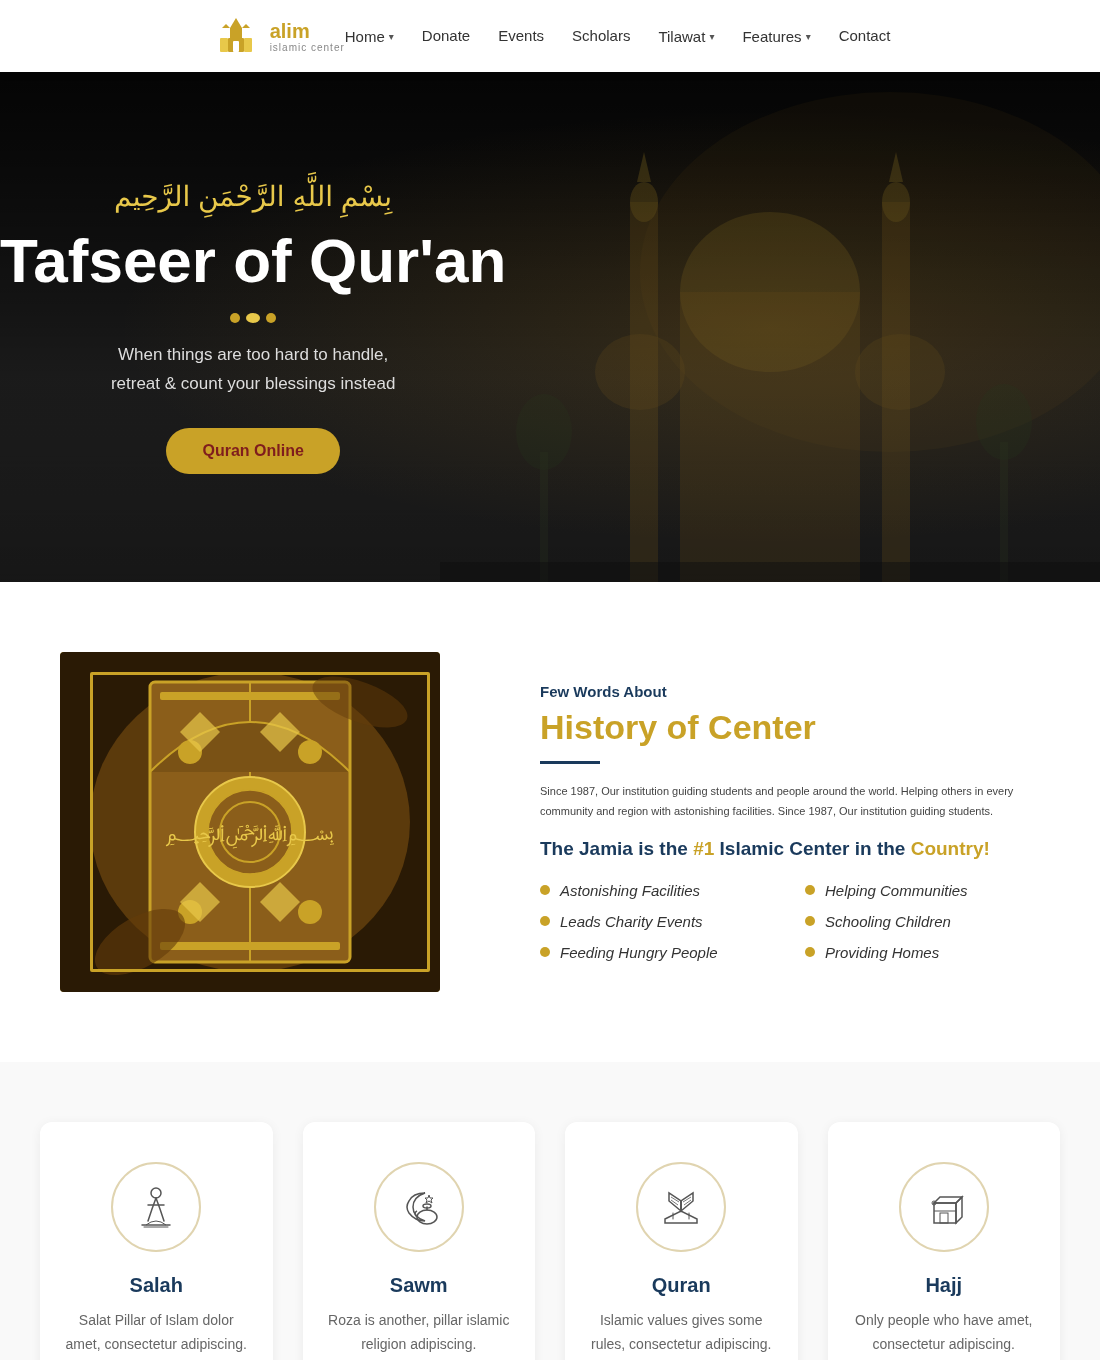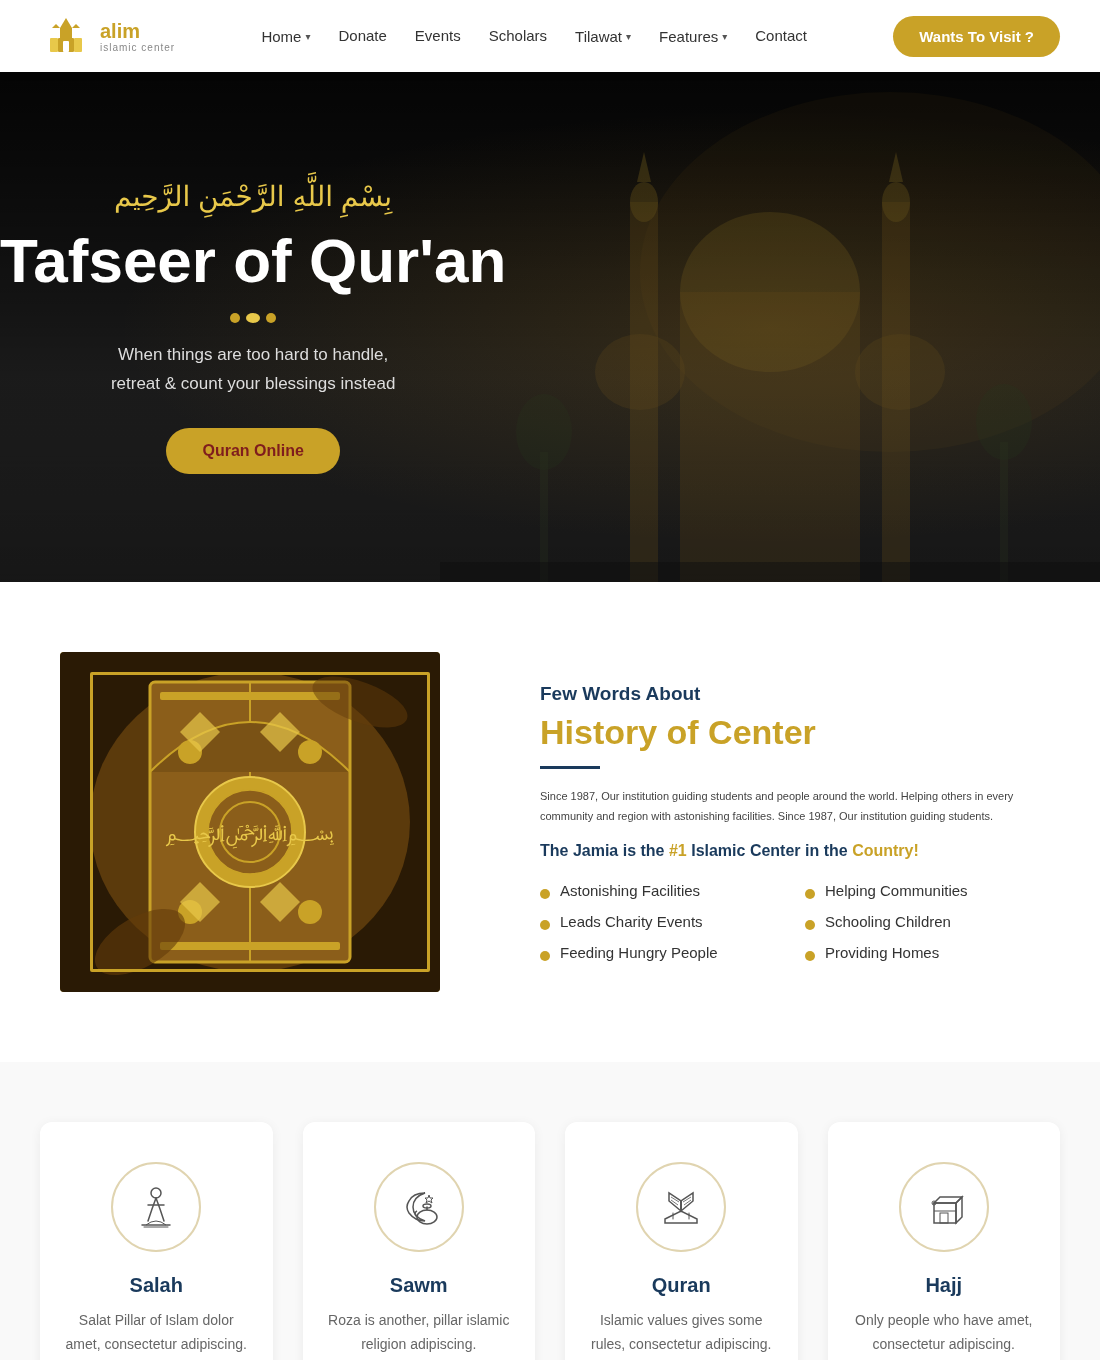--- a/index.html
+++ b/index.html
@@ -2,21 +2,21 @@
 <html><head>
   <meta charset="utf-8">
   <style>
     * { margin: 0; padding: 0; box-sizing: border-box; }
     body { font-family: 'Segoe UI', Arial, sans-serif; width: 1100px; background: #fff; }
 
     
     .navbar {
       display: flex;
       align-items: center;
-      justify-content: space-between;
+      justify-content: center;
       padding: 10px 40px;
       background: #fff;
       box-shadow: 0 2px 8px rgba(0,0,0,0.08);
       position: relative;
       z-index: 10;
     }
     .logo {
       display: flex;
       align-items: center;
       gap: 8px;
@@ -176,21 +176,21 @@
       border: 3px solid #c9a227;
       border-radius: 2px;
       pointer-events: none;
       z-index: 2;
     }
     .about-content {
       flex: 1;
     }
     .about-tag {
       color: #1a3a5c;
-      font-size: 19px;
+      font-size: 15px;
       font-weight: 600;
       margin-bottom: 8px;
     }
     .about-title {
       font-size: 34px;
       font-weight: 700;
       color: #c9a227;
       margin-bottom: 14px;
     }
     .about-divider {
@@ -199,38 +199,39 @@
       background: #1a3a5c;
       margin-bottom: 18px;
     }
     .about-desc {
       font-size: 11px;
       color: #444;
       line-height: 1.8;
       margin-bottom: 16px;
     }
     .about-highlight {
-      font-size: 16px;
+      font-size: 19px;
       font-weight: 600;
       color: #1a3a5c;
       margin-bottom: 22px;
     }
     .about-highlight span.num { color: #c9a227; }
     .about-highlight span.country { color: #c9a227; }
     .about-features {
       display: grid;
       grid-template-columns: 1fr 1fr;
       gap: 14px 30px;
     }
     .about-feature-item {
       display: flex;
-      align-items: flex-end;
+      align-items: center;
       gap: 10px;
       font-size: 15px;
       color: #333;
+      font-style: italic;
     }
     .feature-dot {
       width: 10px;
       height: 10px;
       border-radius: 50%;
       background: #c9a227;
       flex-shrink: 0;
     }
 
     
@@ -328,21 +329,20 @@
       <a href="#" class="nav-dropdown">
         <span>Features</span>
         <span class="dropdown-arrow">▾</span>
       </a>
     </li>
     <li>
       <a href="#">Contact</a>
     </li>
   </ul>
 
-  <button class="btn-visit">Wants To Visit ?</button>
 </nav>
 
 <section class="hero">
   <div class="hero-bg"></div>
 
   <svg class="hero-mosque" viewBox="0 0 660 510" xmlns="http://www.w3.org/2000/svg">
 
     <ellipse cx="450" cy="200" rx="250" ry="180" fill="rgba(180,130,30,0.15)"></ellipse>
 
     <ellipse cx="330" cy="220" rx="90" ry="80" fill="rgba(200,160,40,0.4)"></ellipse>

